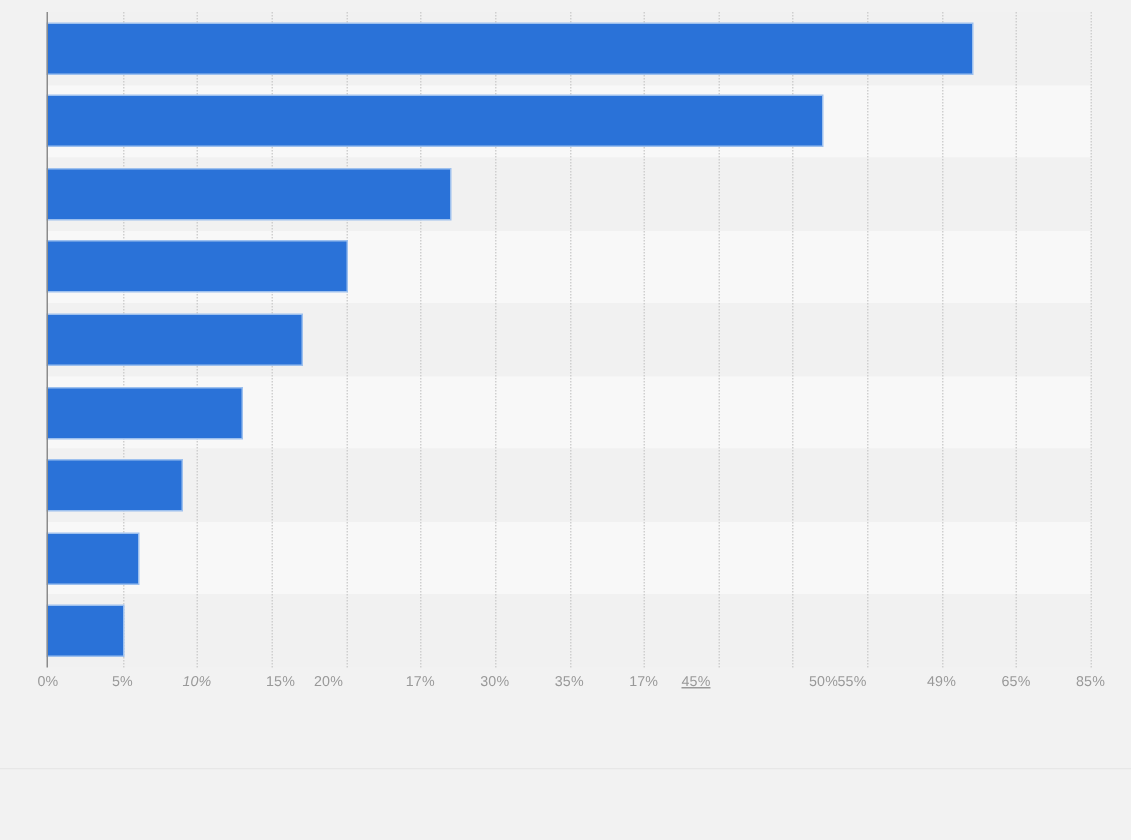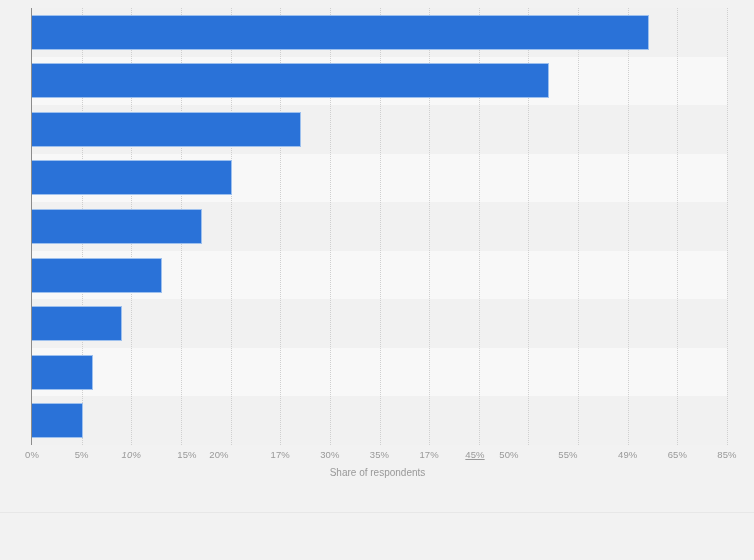--- a/index.html
+++ b/index.html
@@ -166,28 +166,25 @@
   <div id="tick-labels">
       <div class="tick-label" style="left: 32px; color: rgb(153, 153, 153);">0%</div>
       <div class="tick-label" style="left: 81.6429px; color: rgb(153, 153, 153);">5%</div>
       <div class="tick-label" style="left: 131.286px; color: rgb(153, 153, 153); font-style: italic;">10%</div>
       <div class="tick-label" style="left: 187px; color: rgb(153, 153, 153);">15%</div>
       <div class="tick-label" style="left: 219px; color: rgb(153, 153, 153);">20%</div>
       <div class="tick-label" style="left: 280.214px; color: rgb(153, 153, 153);">17%</div>
       <div class="tick-label" style="left: 329.857px; color: rgb(153, 153, 153);">30%</div>
       <div class="tick-label" style="left: 379.5px; color: rgb(153, 153, 153);">35%</div>
       <div class="tick-label" style="left: 429.143px; color: rgb(153, 153, 153);">17%</div>
-      <div class="tick-label" style="left: 475px; color: rgb(153, 153, 153); text-decoration: underline;">45%</div>
-      <div class="tick-label" style="left: 509px; color: rgb(153, 153, 153);">50%</div>
+      <div class="tick-label" style="left: 464px; color: rgb(153, 153, 153); text-decoration: underline;">45%</div>
+      <div class="tick-label" style="left: 549px; color: rgb(153, 153, 153);">50%</div>
       <div class="tick-label" style="left: 568px; color: rgb(153, 153, 153);">55%</div>
       <div class="tick-label" style="left: 627.714px; color: rgb(153, 153, 153);">49%</div>
       <div class="tick-label" style="left: 677.357px; color: rgb(153, 153, 153);">65%</div>
       <div class="tick-label" style="left: 727px; color: rgb(153, 153, 153);">85%</div>
     </div>
 
-  <div id="x-axis-title" style="color: rgb(153, 153, 153);">
-    <span id="x-axis-title-inner">Share of respondents</span>
-  </div>
 
   <div id="bottom-divider" style="background: rgb(231, 231, 231);"></div>
   <div id="footer-area" style="background: rgb(242, 242, 242);"></div>
 
 </div>
 
 </body></html>

